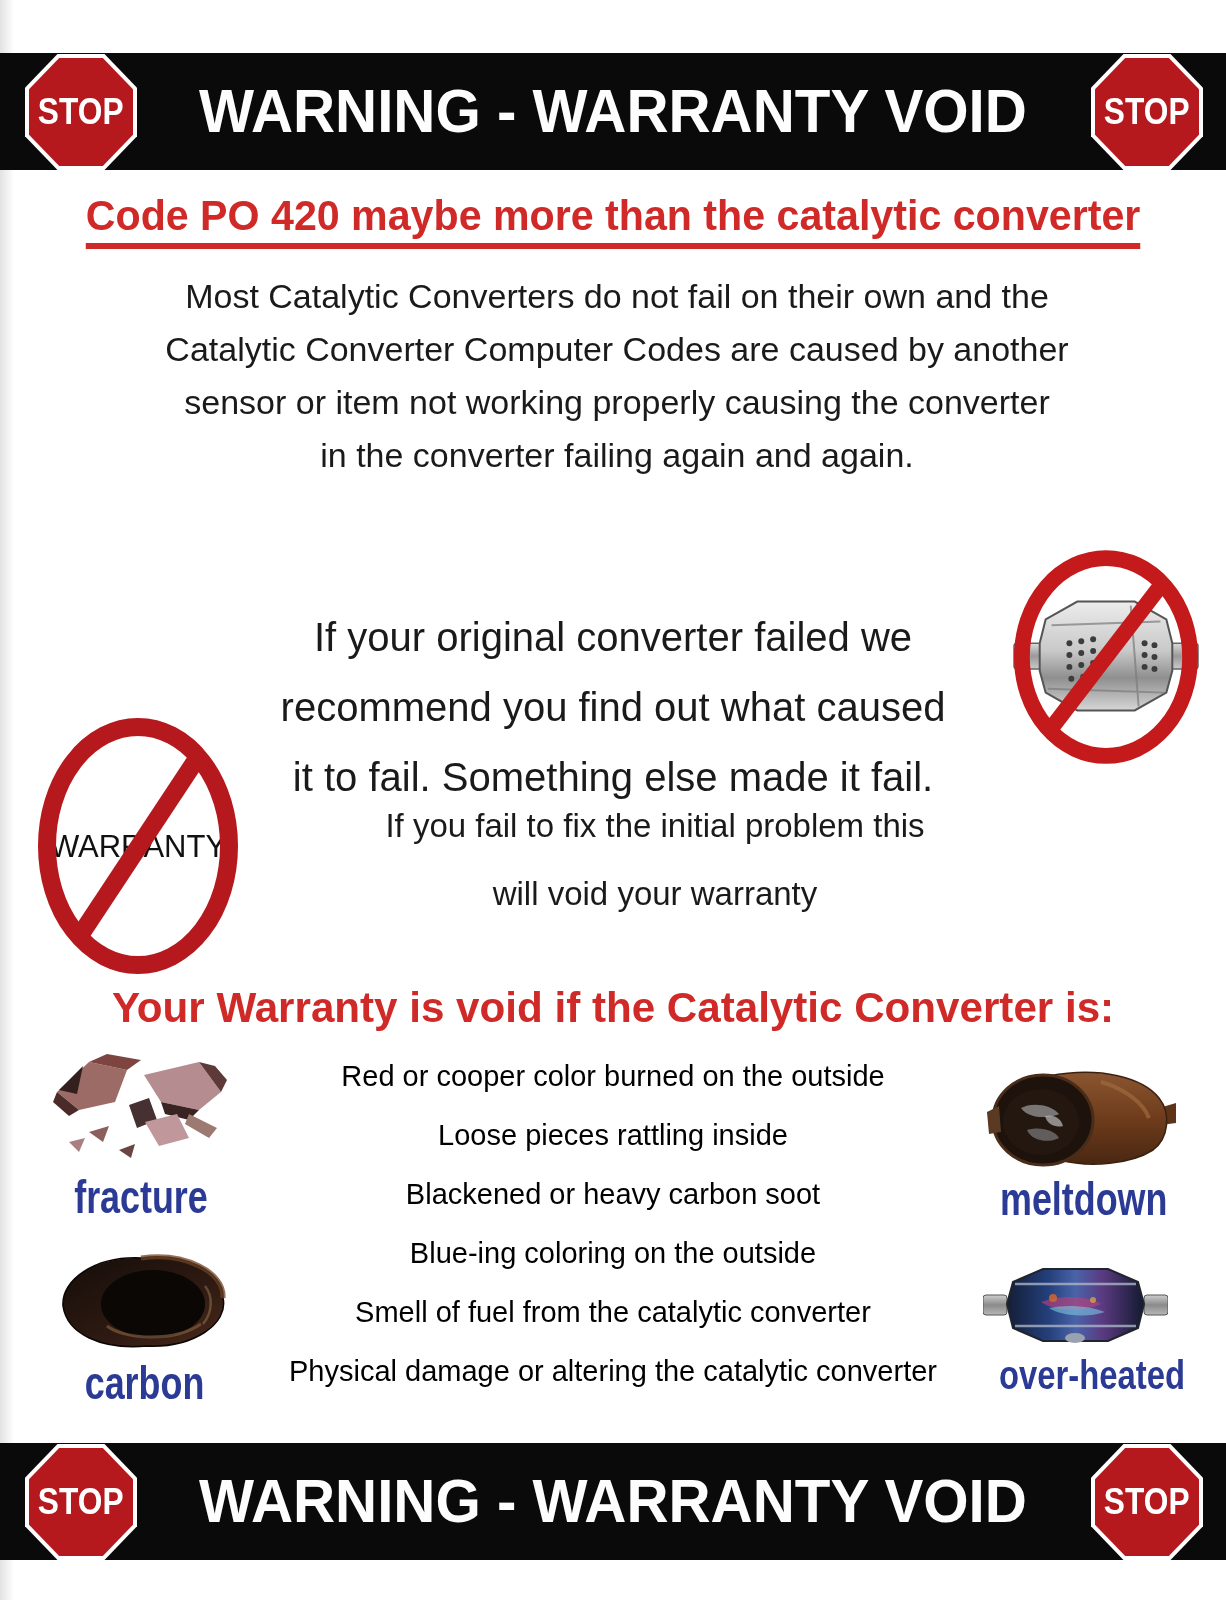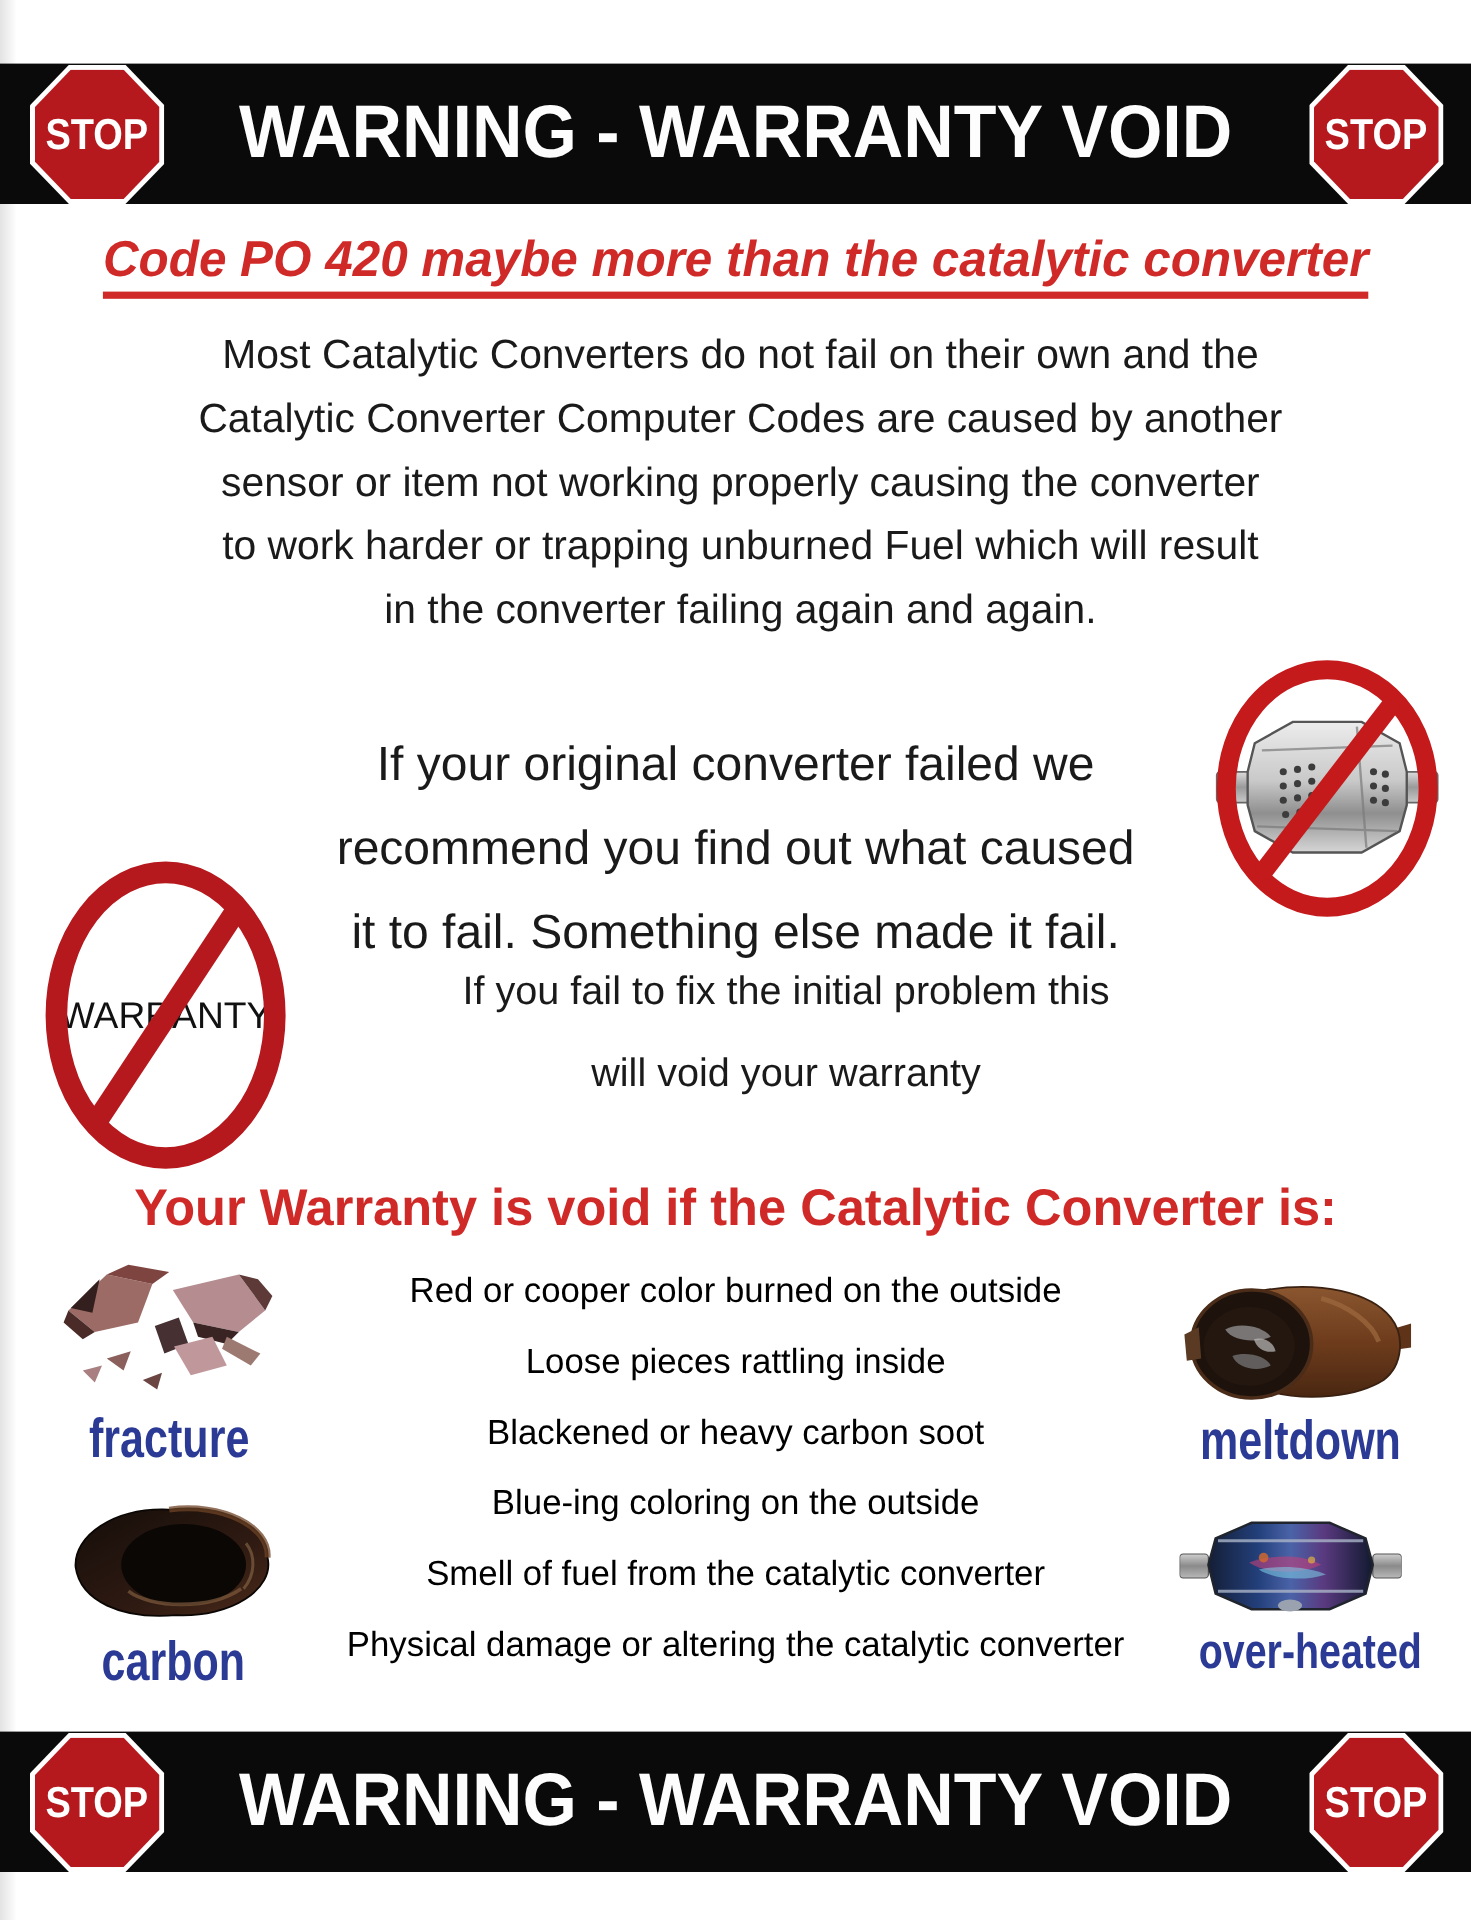--- a/index.html
+++ b/index.html
@@ -36,21 +36,21 @@
     letter-spacing:0px;
   }
   .stop-left  { left:25px; }
   .stop-right { right:23px; }
 
   
   .heading-red {
     position:absolute; left:0; right:0; text-align:center;
     color:#d02a28; font-weight:bold; white-space:nowrap;
   }
-  .heading-code { top:192px; font-size:42px;font-style:italic; }
+  .heading-code { top:192px; font-size:42px; }
   .heading-code .underline {
     display:inline-block; border-bottom:6px solid #d02a28; padding-bottom:3px;
     transform:scaleX(0.98);
   }
   .heading-void { top:983px; font-size:43px; transform:scaleX(0.98); }
 
   
   .para { position:absolute; text-align:center; color:#1a1a1a; }
   .para-intro  { top:270px; left:60px;  right:52px;  font-size:34px; line-height:53px; }
   .para-advice { top:602px; left:233px; width:760px; font-size:40px; line-height:70px; }
@@ -97,21 +97,20 @@
   </div>
 
   <div class="heading-red heading-code">
     <span class="underline">Code PO 420 maybe more than the catalytic converter</span>
   </div>
 
   <div class="para para-intro">
     <div>Most Catalytic Converters do not fail on their own and the</div>
     <div>Catalytic Converter Computer Codes are caused by another</div>
     <div>sensor or item not working properly causing the converter</div>
-    <div>to work harder or trapping unburned Fuel which will result</div>
     <div>in the converter failing again and again.</div>
   </div>
 
   <div class="para para-advice">
     <div>If your original converter failed we</div>
     <div>recommend you find out what caused</div>
     <div>it to fail. Something else made it fail.</div>
   </div>
 
   <svg class="no-cat-icon" viewBox="0 0 190 222" xmlns="http://www.w3.org/2000/svg">

